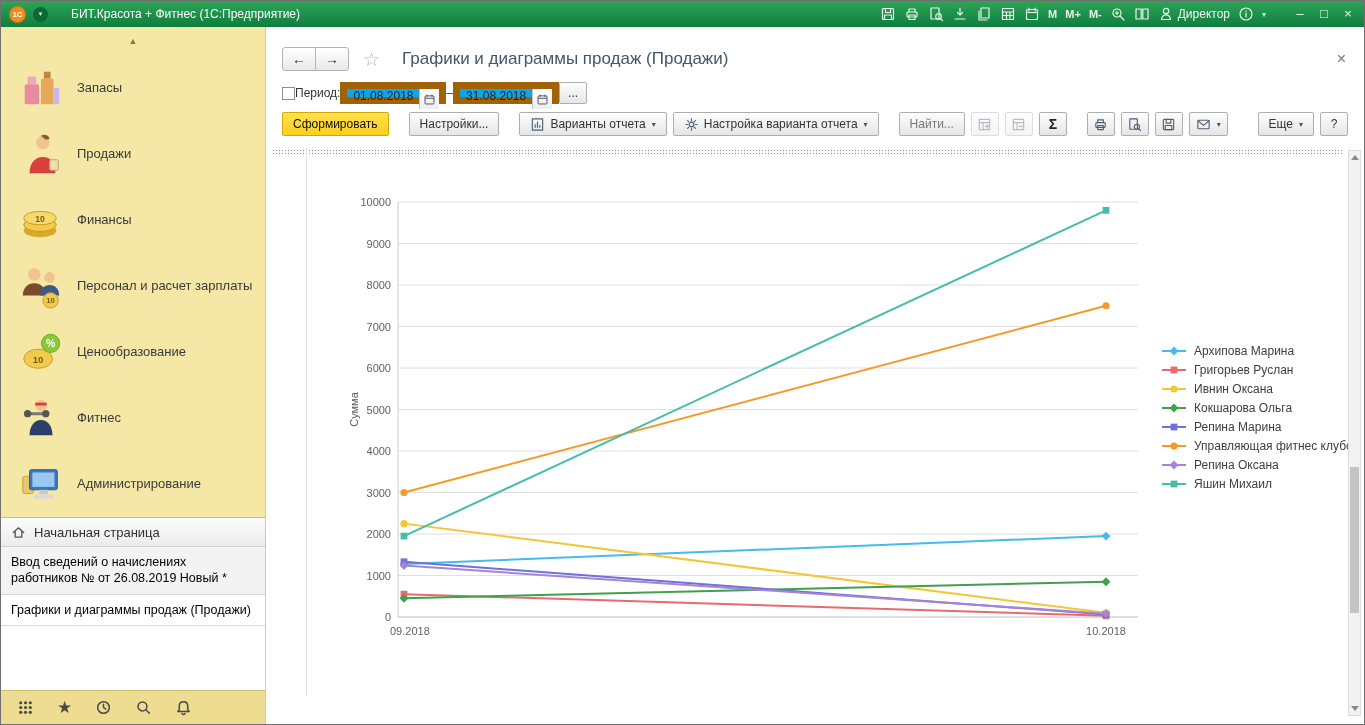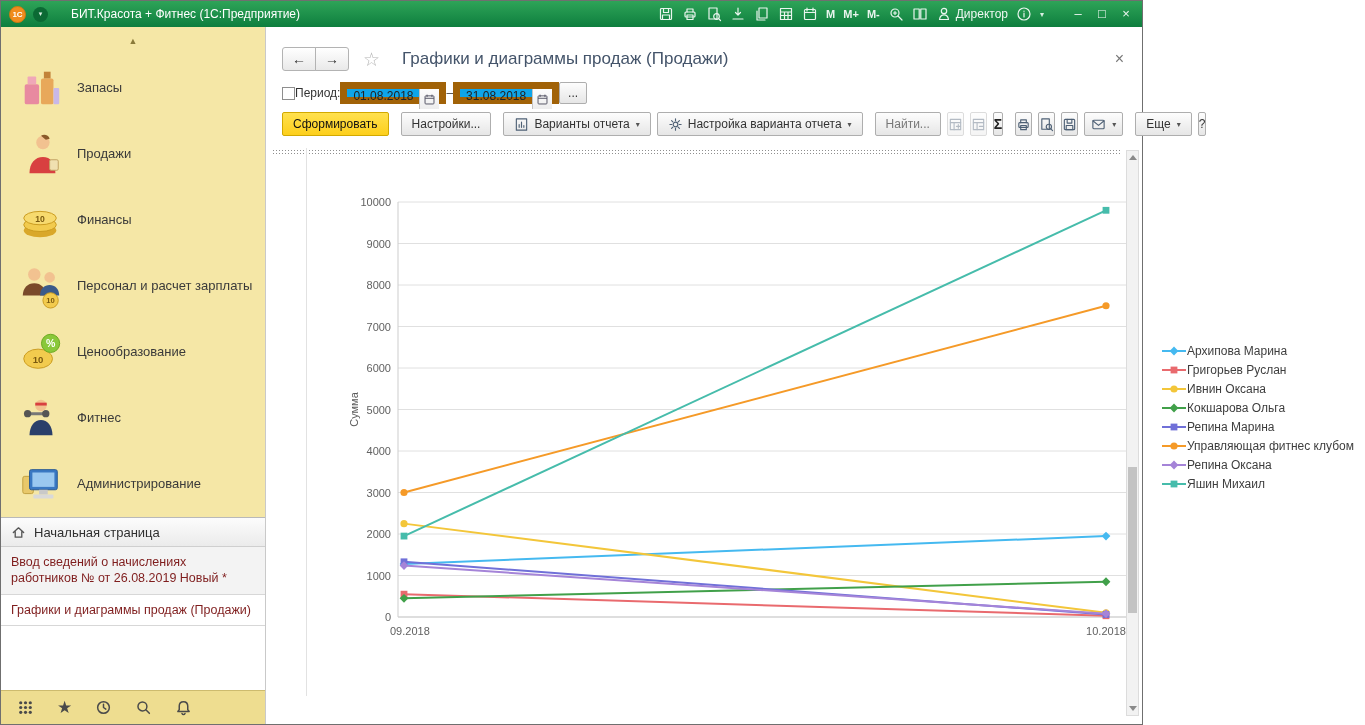--- a/index.html
+++ b/index.html
@@ -1,21 +1,21 @@
 <!DOCTYPE html>
 <html><head>
 <meta charset="utf-8">
 <style>
 *{margin:0;padding:0;box-sizing:border-box}
 html,body{width:1365px;height:725px;overflow:hidden}
 body{font-family:"Liberation Sans","DejaVu Sans",sans-serif;font-size:12px;color:#333;background:#fff}
 button{font-family:inherit;cursor:default}
 svg{display:block}
 svg text{font-family:"Liberation Sans","DejaVu Sans",sans-serif}
-.app{width:1143px;height:725px;display:flex;flex-direction:column;border:1px solid #6f6f6f}
+.app{width:1365px;height:725px;display:flex;flex-direction:column;border:1px solid #6f6f6f}
 
 
 .titlebar{height:26px;flex:0 0 26px;background:linear-gradient(#2ea458,#0e7e3e);display:flex;align-items:center;padding:0 8px;gap:7px;color:#fff}
 .logo{width:17px;height:17px;border-radius:50%;background:#f08c1e;color:#fff;font-size:8px;font-weight:bold;display:flex;align-items:center;justify-content:center;border:1px solid #cf7911;flex:0 0 17px}
 .logo-drop{width:15px;height:15px;border-radius:50%;background:#0b6a34;display:flex;align-items:center;justify-content:center;font-size:7px;color:#d9efe2;flex:0 0 15px}
 .tb-title{margin-left:16px;font-size:12px;white-space:nowrap;flex:1;overflow:hidden}
 .tb-right{display:flex;align-items:center;gap:8px}
 .ti{width:16px;height:16px;stroke:#e9f5ee;fill:none;stroke-width:1.2;stroke-linecap:round;stroke-linejoin:round}
 .mem{font-size:11px;font-weight:bold;color:#e9f5ee;letter-spacing:0}
 .tb-user{display:flex;align-items:center;gap:4px;font-size:12px;color:#eef7f2}
@@ -27,21 +27,21 @@
 .main{flex:1;display:flex;min-height:0}
 .sidebar{width:265px;flex:0 0 265px;background:#f5e7a6;display:flex;flex-direction:column;border-right:1px solid #c9c9c9}
 .scrollup{height:28px;flex:0 0 28px;display:flex;align-items:center;justify-content:center;color:#8a7a3a;font-size:9px}
 .side-sections{flex:0 0 auto}
 .side-item{display:flex;align-items:center;gap:13px;height:66px;padding:0 10px 0 17px}
 .icon48{width:46px;height:46px;flex:0 0 46px}
 .side-label{font-size:13px;color:#3a3a3a;line-height:1.25}
 .home-row{height:30px;flex:0 0 30px;background:linear-gradient(#fcfcfc,#ebebeb);border-top:1px solid #b9b9b9;border-bottom:1px solid #cfcfcf;display:flex;align-items:center;gap:8px;padding:0 10px;font-size:13px;color:#2f2f2f}
 .hi{width:15px;height:15px;stroke:#555;fill:none;stroke-width:1.4;stroke-linecap:round;stroke-linejoin:round}
 .windows{flex:1;background:#fff;overflow:hidden;display:flex;flex-direction:column}
-.win-item{padding:7px 10px;font-size:12.5px;line-height:1.3;color:#7f1d1d;border-bottom:1px solid #d7d7d7;background:#f3f3f3}
+.win-item{padding:7px 10px;font-size:12.5px;line-height:1.3;color:#000000;border-bottom:1px solid #d7d7d7;background:#f3f3f3}
 .win-item.active{background:#fff}
 .side-toolbar{height:34px;flex:0 0 34px;background:#eedd90;border-top:1px solid #cdbb6e;display:flex;align-items:center;gap:23px;padding:0 16px}
 .si{width:17px;height:17px;stroke:#4a4a4a;fill:none;stroke-width:1.4;stroke-linecap:round;stroke-linejoin:round}
 .si-star{font-size:17px;color:#4a4a4a;line-height:17px}
 
 
 .content{flex:1;display:flex;flex-direction:column;background:#fff;min-width:0}
 .content-header{flex:0 0 50px;display:flex;align-items:center;gap:10px;padding:14px 14px 0 16px}
 .navpair{display:flex}
 .nav-btn{width:34px;height:24px;border:1px solid #b3b3b3;background:linear-gradient(#fff,#e9e9e9);display:flex;align-items:center;justify-content:center;font-size:14px;color:#333}
@@ -71,21 +71,21 @@
 .toolbar{flex:0 0 36px;display:flex;align-items:center;gap:6px;padding:2px 16px 8px 16px}
 .gap{width:8px}
 .spacer{flex:1}
 
 
 .report{flex:1;position:relative;background:#fff;min-height:0}
 .dotted-band{position:absolute;left:6px;right:22px;top:4px;height:6px;background-image:radial-gradient(circle,#8f8f8f .8px,transparent 1px);background-size:3px 3px}
 .col-line{position:absolute;left:40px;top:3px;bottom:28px;width:1px;background:#e2e2e2}
 .chart-svg{position:absolute;left:72px;top:30px}
 .legend{position:absolute;left:895px;top:198px;display:flex;flex-direction:column;gap:4px}
-.legend-item{display:flex;align-items:center;height:15px}
+.legend-item{display:flex;align-items:center;gap:7px;height:15px}
 .legend-item span{font-size:12px;color:#3e3e3e;white-space:nowrap}
 .vscroll{position:absolute;right:3px;top:5px;bottom:8px;width:13px;background:#f2f2f2;border:1px solid #dcdcdc}
 .vs-arrow{position:absolute;left:0;right:0;height:12px;display:flex;align-items:center;justify-content:center}
 .vs-arrow.up{top:0}
 .vs-arrow.down{bottom:0}
 .tri-up{width:0;height:0;border:4px solid transparent;border-bottom:5px solid #8a8a8a;margin-bottom:3px}
 .tri-down{width:0;height:0;border:4px solid transparent;border-top:5px solid #8a8a8a;margin-top:3px}
 .vs-thumb{position:absolute;left:1px;right:1px;top:56%;height:26%;background:#c3c3c3}
 </style>
 </head>

